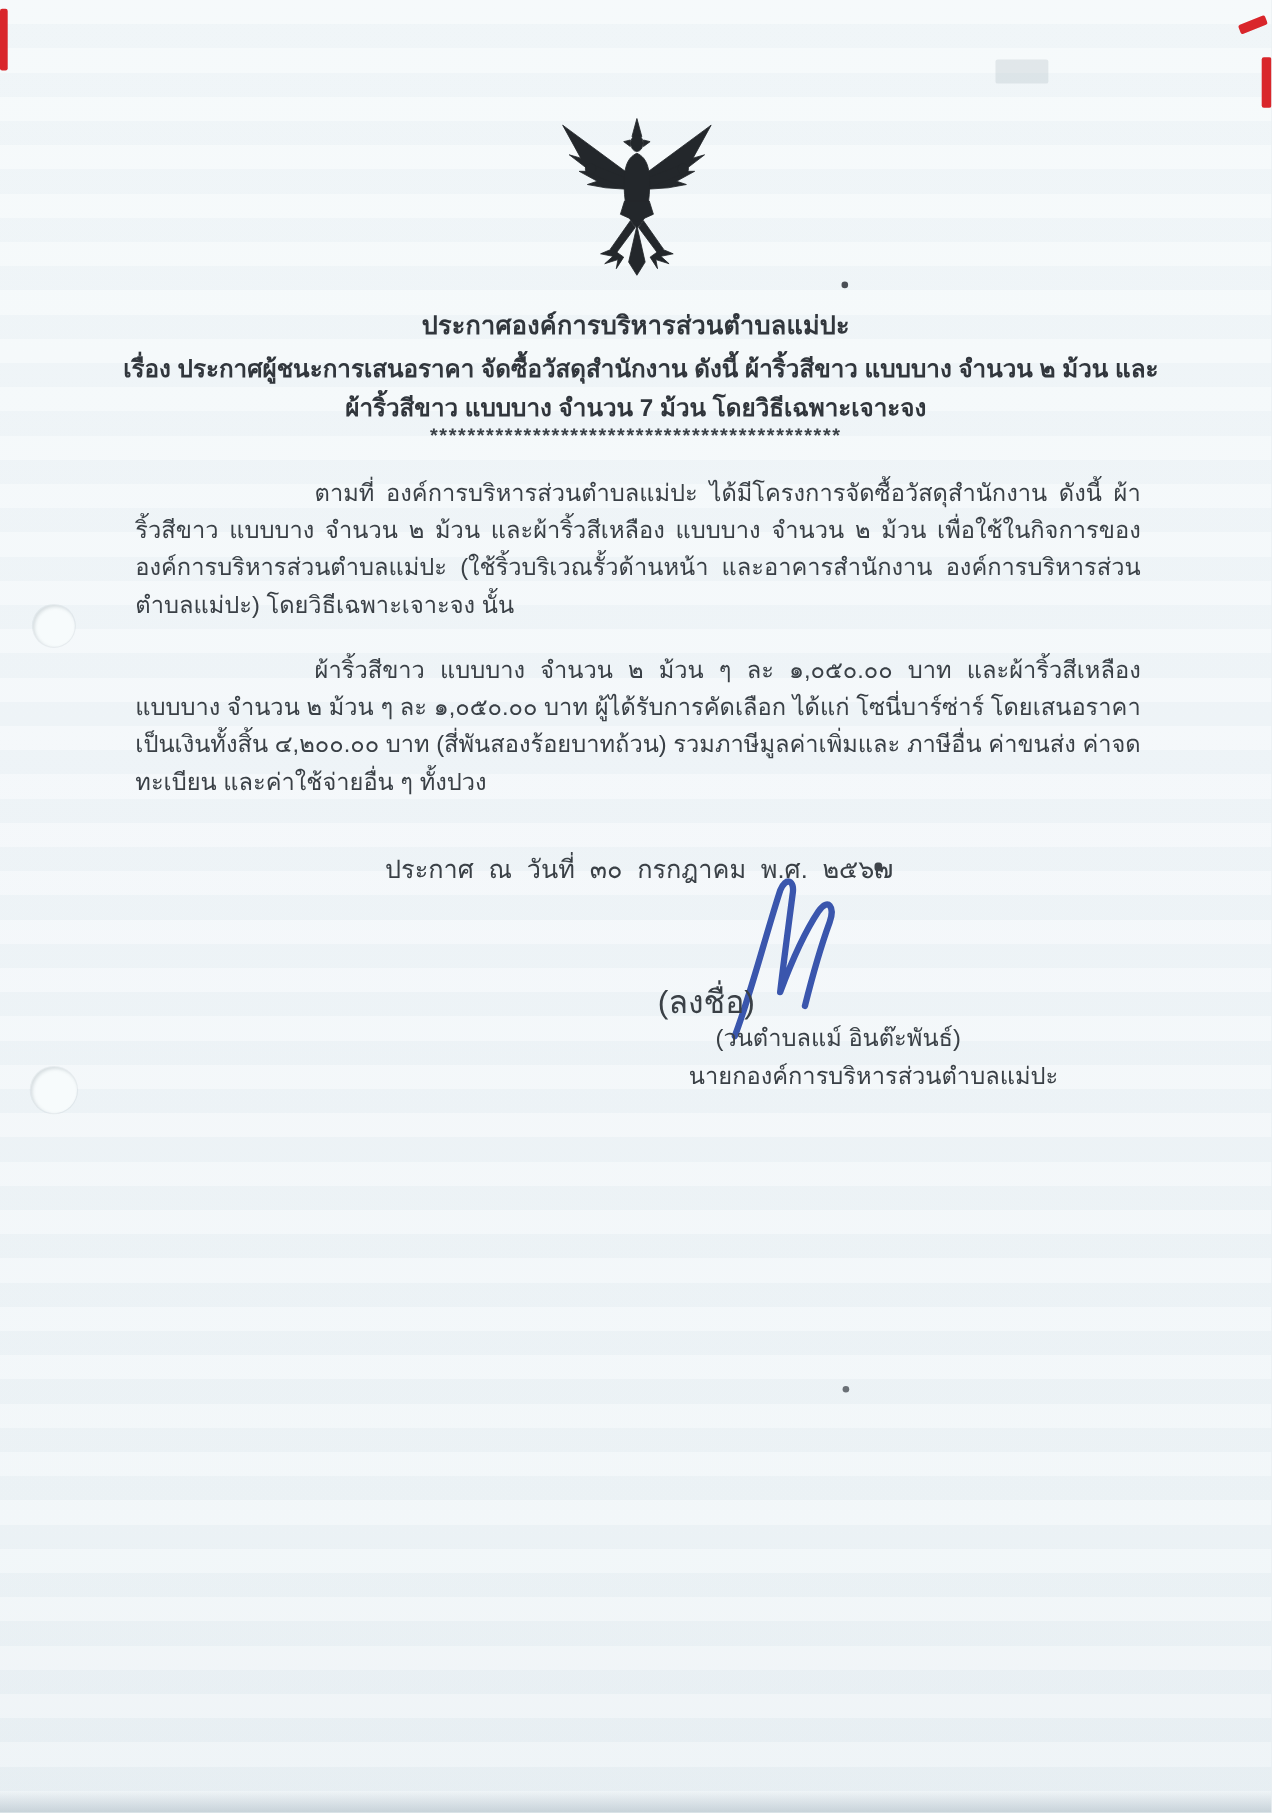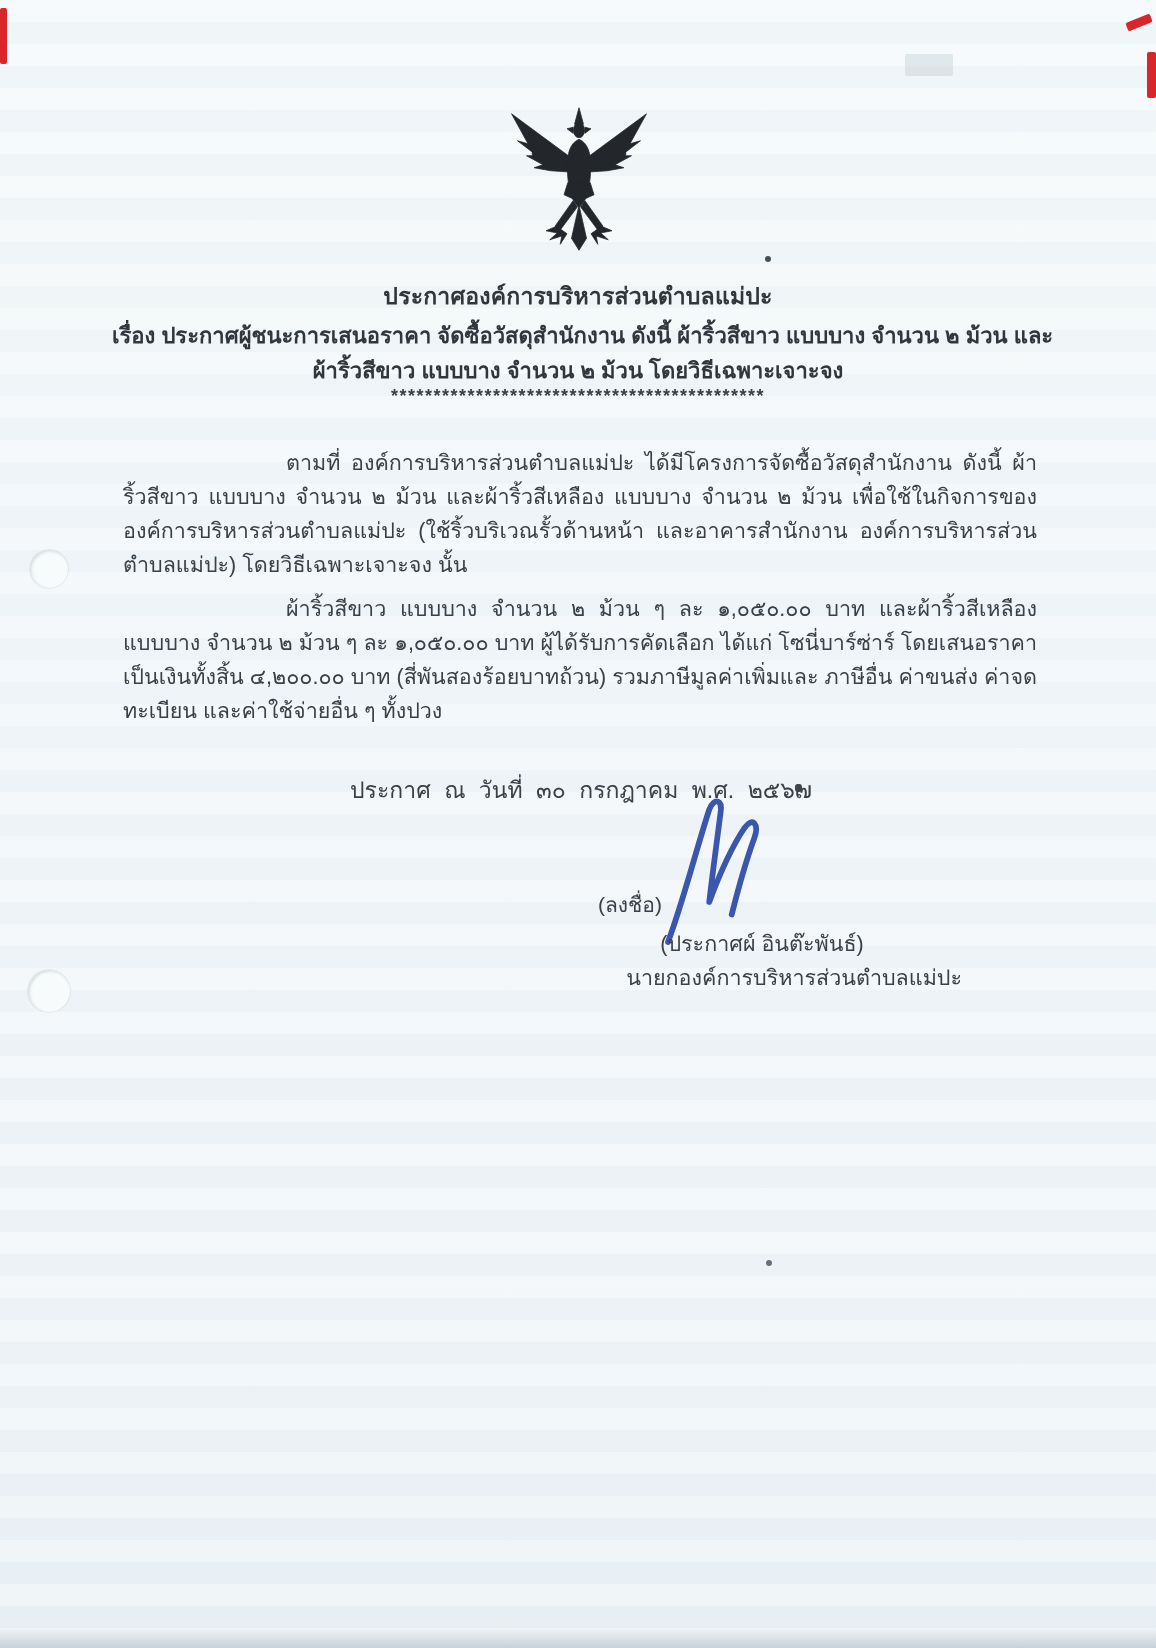--- a/index.html
+++ b/index.html
@@ -91,21 +91,21 @@
   .body-paragraph {
     position: absolute;
     left: 123px;
     width: 914px;
     font-size: 21.5px;
     line-height: 34px;
     text-align: justify;
     text-indent: 163px;
     color: #3a4046;
   }
-  .para-1 { top: 424px; }
+  .para-1 { top: 409px; }
   .para-2 { top: 578px; margin-top: 14px; }
 
   .date-line {
     position: absolute;
     left: 350px;
     top: 772px;
     font-size: 23px;
     word-spacing: 7px;
     color: #3a4046;
   }
@@ -115,21 +115,21 @@
     position: absolute;
     left: 648px;
     top: 792px;
     width: 125px;
     height: 128px;
   }
   .signed-label {
     position: absolute;
     left: 598px;
     top: 888px;
-    font-size: 21px;
+    font-size: 29px;
     color: #3a4046;
   }
   .signer-name {
     position: absolute;
     left: 562px;
     width: 400px;
     top: 926px;
     text-align: center;
     font-size: 21.5px;
     color: #3a4046;
@@ -231,32 +231,32 @@
         <path d="M70 160 L56 166 L71 169 L61 178 L77 173 L75 184 L84 170 Z"></path>
         <path d="M130 160 L144 166 L129 169 L139 178 L123 173 L125 184 L116 170 Z"></path>
 
         <path d="M100 132 L90 176 L100 192 L110 176 Z"></path>
       </g>
     </svg>
   </div>
 
   <div class="doc-title">ประกาศองค์การบริหารส่วนตำบลแม่ปะ</div>
   <div class="subject-line-1">เรื่อง  ประกาศผู้ชนะการเสนอราคา จัดซื้อวัสดุสำนักงาน ดังนี้ ผ้าริ้วสีขาว แบบบาง จำนวน ๒ ม้วน และ</div>
-  <div class="subject-line-2">ผ้าริ้วสีขาว แบบบาง จำนวน ๒ ม้วน โดยวิธีเฉพาะเจาะจง</div>
+  <div class="subject-line-2">ผ้าริ้วสีขาว แบบบาง จำนวน 7 ม้วน โดยวิธีเฉพาะเจาะจง</div>
   <div class="divider-stars">********************************************</div>
 
   <p class="body-paragraph para-1">ตามที่ องค์การบริหารส่วนตำบลแม่ปะ ได้มีโครงการจัดซื้อวัสดุสำนักงาน ดังนี้ ผ้าริ้วสีขาว แบบบาง จำนวน ๒ ม้วน และผ้าริ้วสีเหลือง แบบบาง จำนวน ๒ ม้วน เพื่อใช้ในกิจการขององค์การบริหารส่วนตำบลแม่ปะ (ใช้ริ้วบริเวณรั้วด้านหน้า และอาคารสำนักงาน องค์การบริหารส่วนตำบลแม่ปะ) โดยวิธีเฉพาะเจาะจง นั้น</p>
   <p class="body-paragraph para-2">ผ้าริ้วสีขาว แบบบาง จำนวน ๒ ม้วน ๆ ละ ๑,๐๕๐.๐๐ บาท และผ้าริ้วสีเหลือง แบบบาง จำนวน ๒ ม้วน ๆ ละ ๑,๐๕๐.๐๐ บาท ผู้ได้รับการคัดเลือก ได้แก่ โซนี่บาร์ซ่าร์ โดยเสนอราคา เป็นเงินทั้งสิ้น ๔,๒๐๐.๐๐ บาท   (สี่พันสองร้อยบาทถ้วน) รวมภาษีมูลค่าเพิ่มและ ภาษีอื่น ค่าขนส่ง ค่าจดทะเบียน และค่าใช้จ่ายอื่น ๆ ทั้งปวง</p>
 
   <div class="date-line">ประกาศ ณ วันที่ ๓๐ กรกฎาคม พ.ศ. ๒๕๖๗</div>
   <div class="ink-dot dot-date"></div>
 
   <div class="signature-ink">
     <svg viewBox="0 0 100 130" xmlns="http://www.w3.org/2000/svg">
       <path d="M16 120 C28 88 38 48 49 14 C53 4 60 6 58 17 C54 48 51 70 49 88 C59 61 69 41 77 29 C84 19 89 26 85 37 C77 59 71 82 67 98" fill="none" stroke="#3a56ad" stroke-width="4.6" stroke-linecap="round" stroke-linejoin="round"></path>
     </svg>
   </div>
   <div class="signed-label">(ลงชื่อ)</div>
-  <div class="signer-name">(ประกาศผ์ อินต๊ะพันธ์)</div>
+  <div class="signer-name">(วนตำบลแม์ อินต๊ะพันธ์)</div>
   <div class="signer-title">นายกองค์การบริหารส่วนตำบลแม่ปะ</div>
 
   <div class="bottom-scan-band"></div>
 </div>
 
 </body></html>

